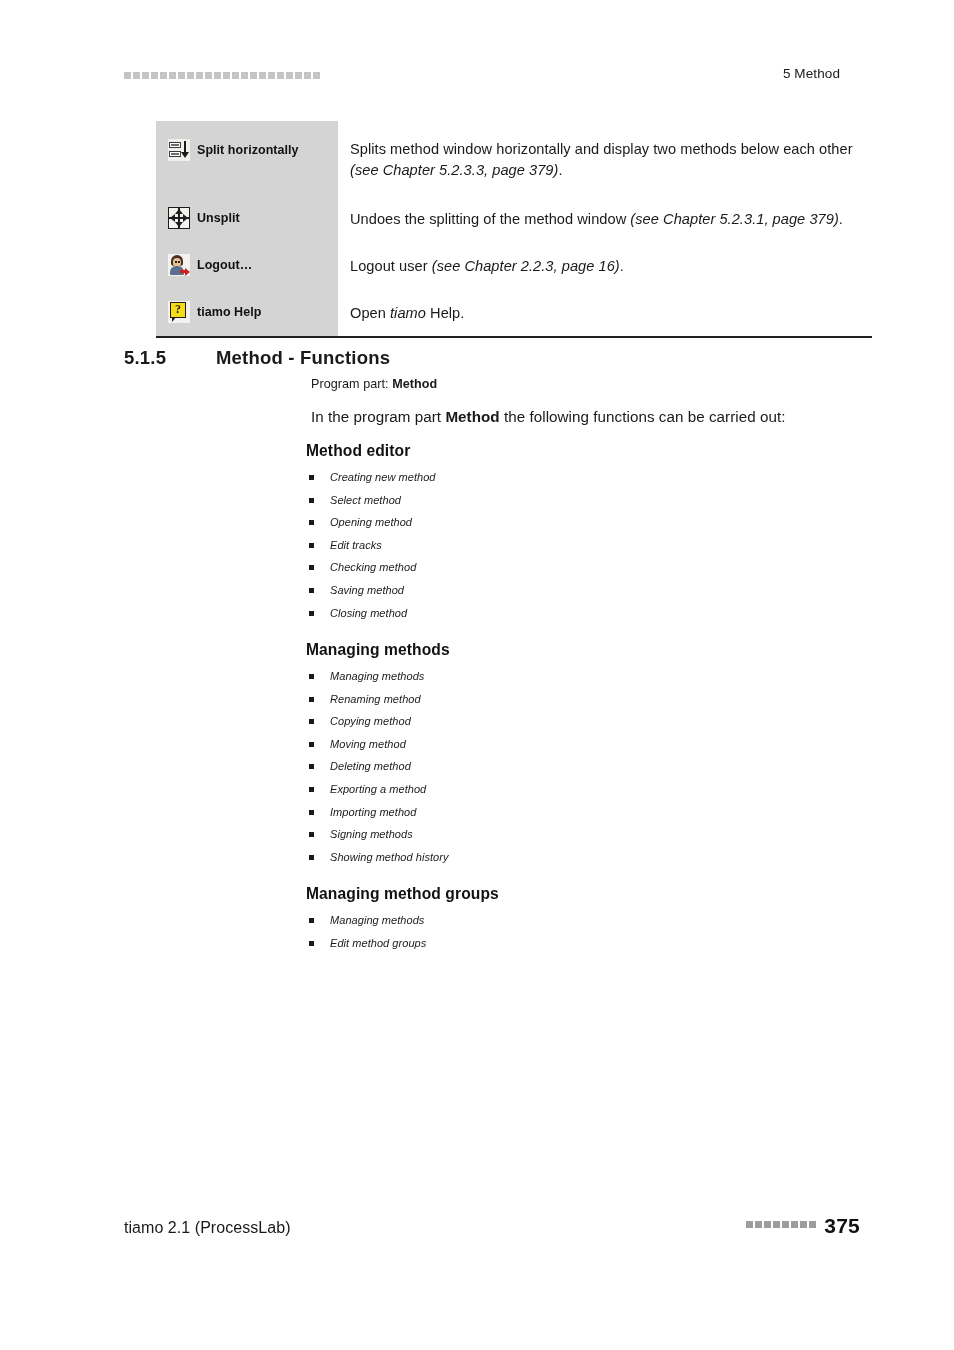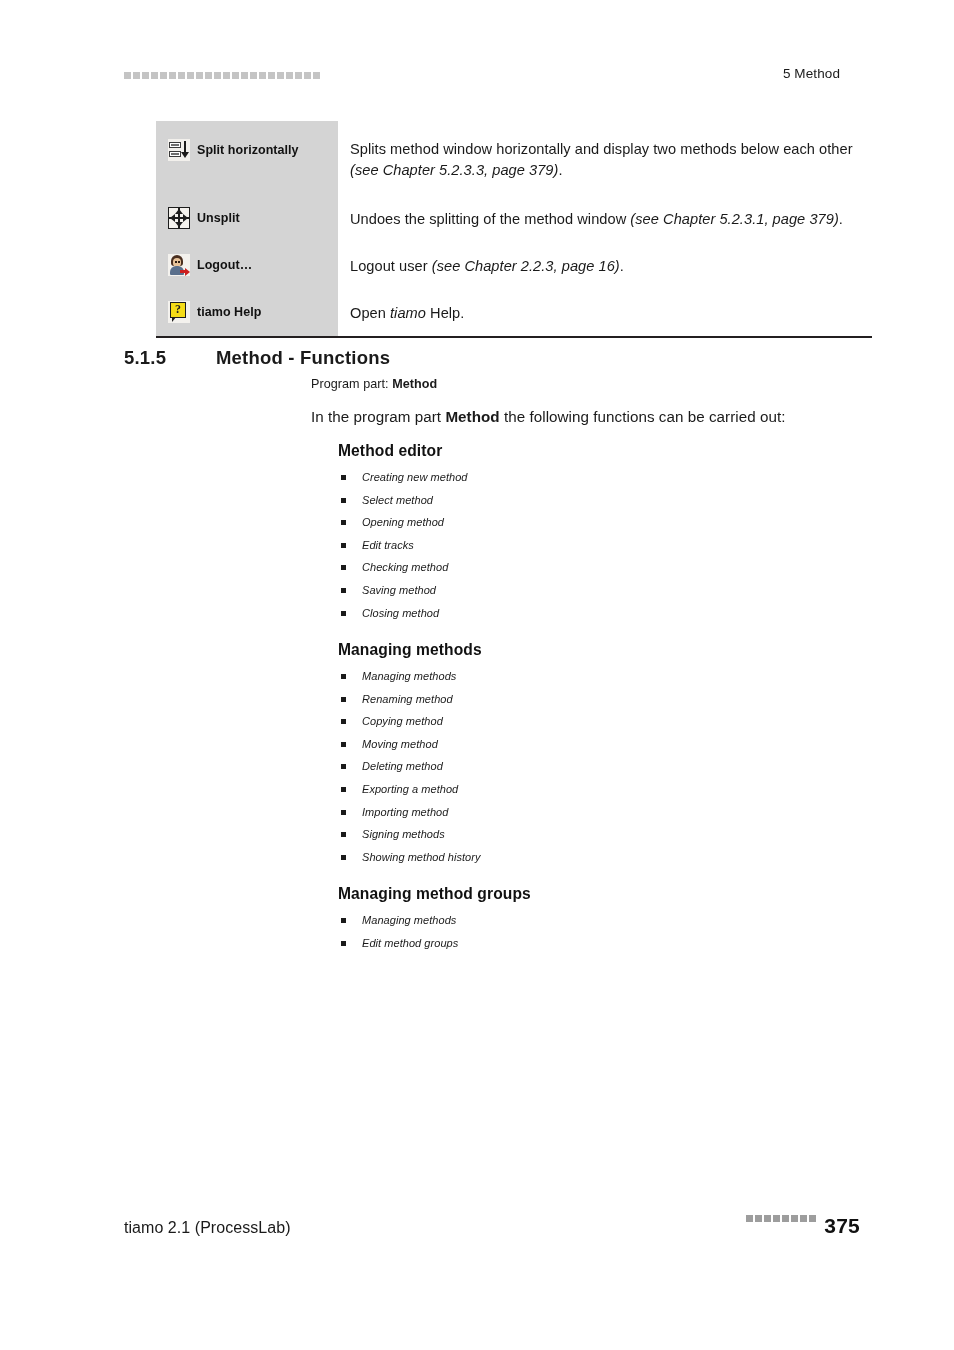--- a/index.html
+++ b/index.html
@@ -303,21 +303,21 @@
     top: 406px;
     width: 540px;
     font-size: 15.2px;
     line-height: 22px;
     color: #1a1a1a;
     letter-spacing: .05px;
   }
   .intro b { font-weight: bold; }
 
   
-  .group { position: absolute; left: 306px; width: 500px; margin-left: 32px; }
+  .group { position: absolute; left: 306px; width: 500px; }
   .group-title {
     font-size: 15.6px;
     font-weight: bold;
     color: #111111;
     letter-spacing: .1px;
     margin: 0 0 6px 0;
   }
   .bullets { margin: 0; padding: 0; list-style: none; }
   .bullets li {
     position: relative;
@@ -357,20 +357,21 @@
     font-size: 16px;
     color: #1a1a1a;
     letter-spacing: .05px;
     white-space: nowrap;
   }
   .footer-right {
     position: absolute;
     right: 0;
     top: 0;
     display: flex;
+    align-items: center;
     gap: 8px;
   }
   .footer-dots {
     display: flex;
     gap: 2px;
     padding-bottom: 2px;
   }
   .footer-dots i {
     display: block;
     width: 7px;

